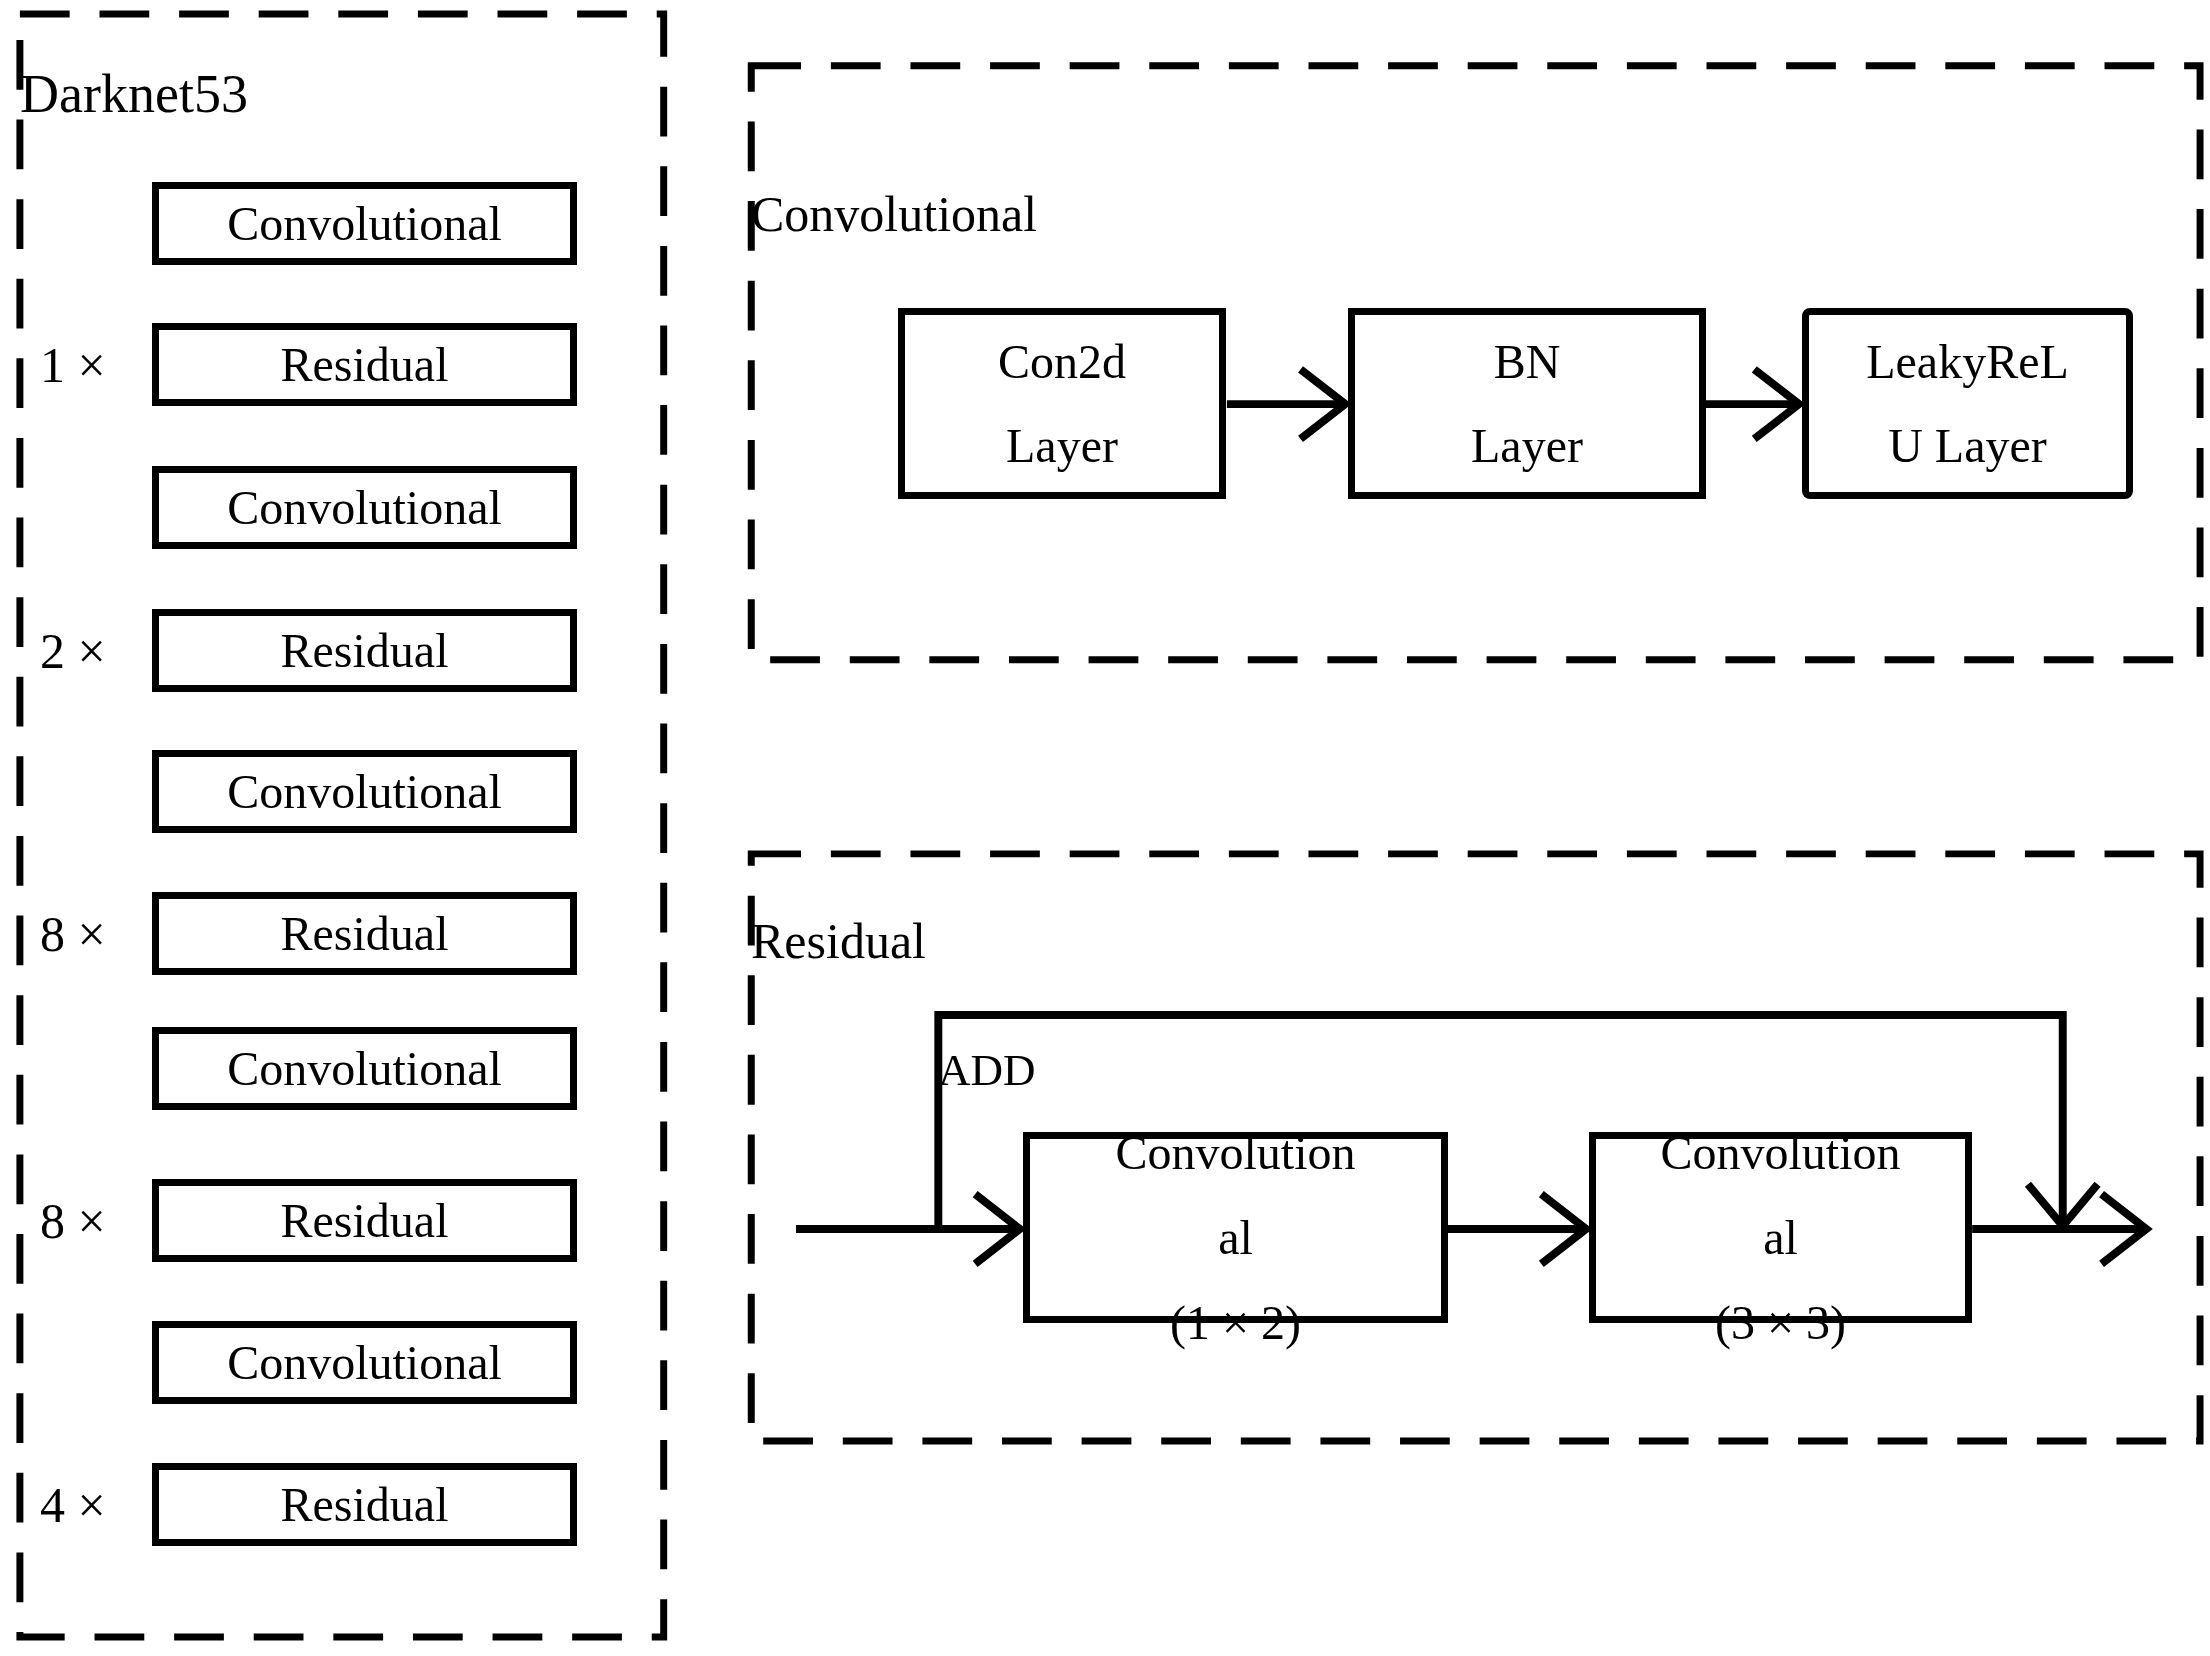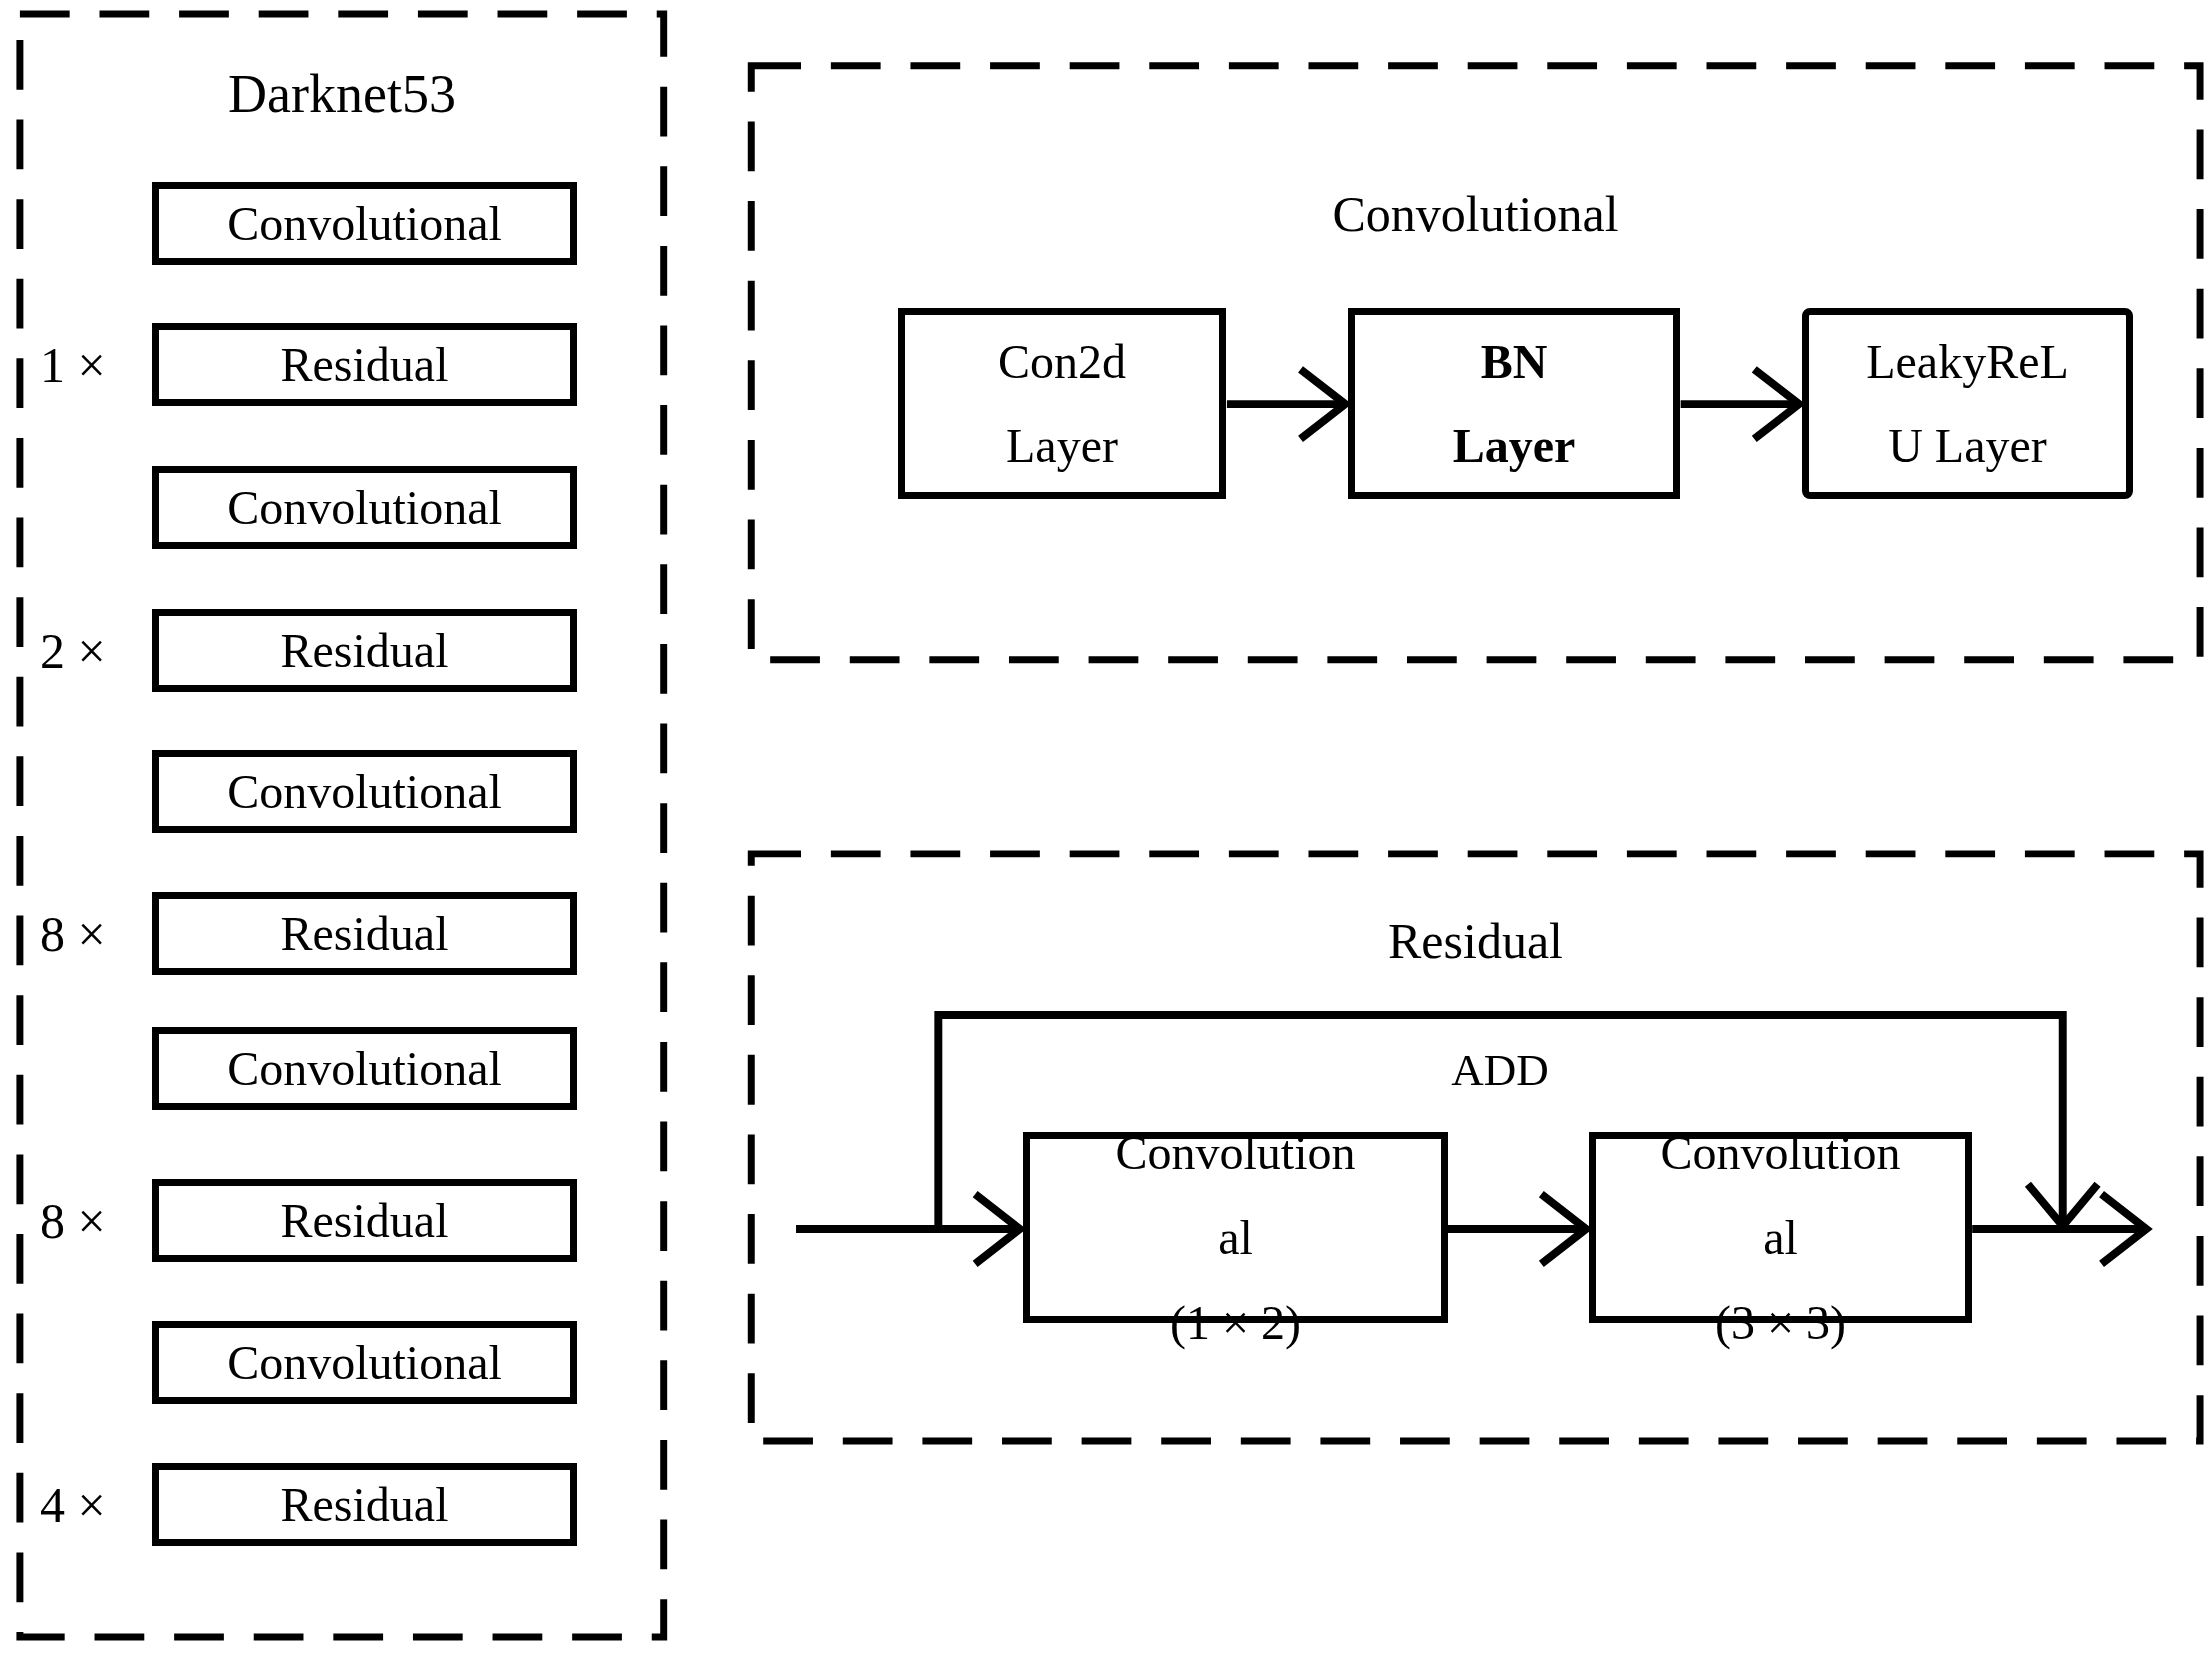--- a/index.html
+++ b/index.html
@@ -5,21 +5,21 @@
   html,body{margin:0;padding:0;background:#fff;}
   #page{position:relative;width:2211px;height:1657px;background:#ffffff;overflow:hidden;
         font-family:"Liberation Serif","DejaVu Serif",serif;color:#000;}
   .abs{position:absolute;}
   .layer{position:absolute;pointer-events:none;left:0;top:0;width:100%;height:100%;}
   svg#overlay{position:absolute;left:0;top:0;}
   .box{position:absolute;box-sizing:border-box;border:7px solid #000;background:#fff;
        display:flex;align-items:center;justify-content:center;text-align:center;}
   .lbl{font-size:48px;line-height:1;white-space:nowrap;}
   .mult{position:absolute;display:flex;align-items:center;font-size:50px;white-space:nowrap;}
-  .ptitle{position:absolute;text-align:center;font-size:50px;line-height:60px;}
+  .ptitle{position:absolute;font-size:50px;line-height:60px;}
   .dk-title{font-size:54px;line-height:64px;}
   .blk{flex-direction:column;}
   .blk .ln{font-size:48px;}
   .blk2 .ln{line-height:84px;}
   .blk3 .ln{line-height:64px;margin-top:21px;}
 </style>
 </head>
 <body>
 
 <div id="page">
@@ -98,21 +98,21 @@
     <div class="mult" style="left:40px;top:1463px;height:83px;">4 ×</div>
   </section>
 
   <section class="layer">
     <div class="ptitle abs" style="left:751px;top:184px;width:1449px;">Convolutional</div>
 
     <div class="box blk blk2" style="left:898px;top:308px;width:328px;height:191px;">
       <div class="ln">Con2d</div>
       <div class="ln">Layer</div>
     </div>
-    <div class="box blk blk2" style="left:1348px;top:308px;width:332px;height:191px;font-weight:bold;">
+    <div class="box blk blk2" style="left:1348px;top:308px;width:358px;height:191px;">
       <div class="ln">BN</div>
       <div class="ln">Layer</div>
     </div>
     <div class="box blk blk2" style="left:1802px;top:308px;width:331px;height:191px;border-radius:8px;">
       <div class="ln">LeakyReL</div>
       <div class="ln">U Layer</div>
     </div>
   </section>
 
   <section class="layer">

